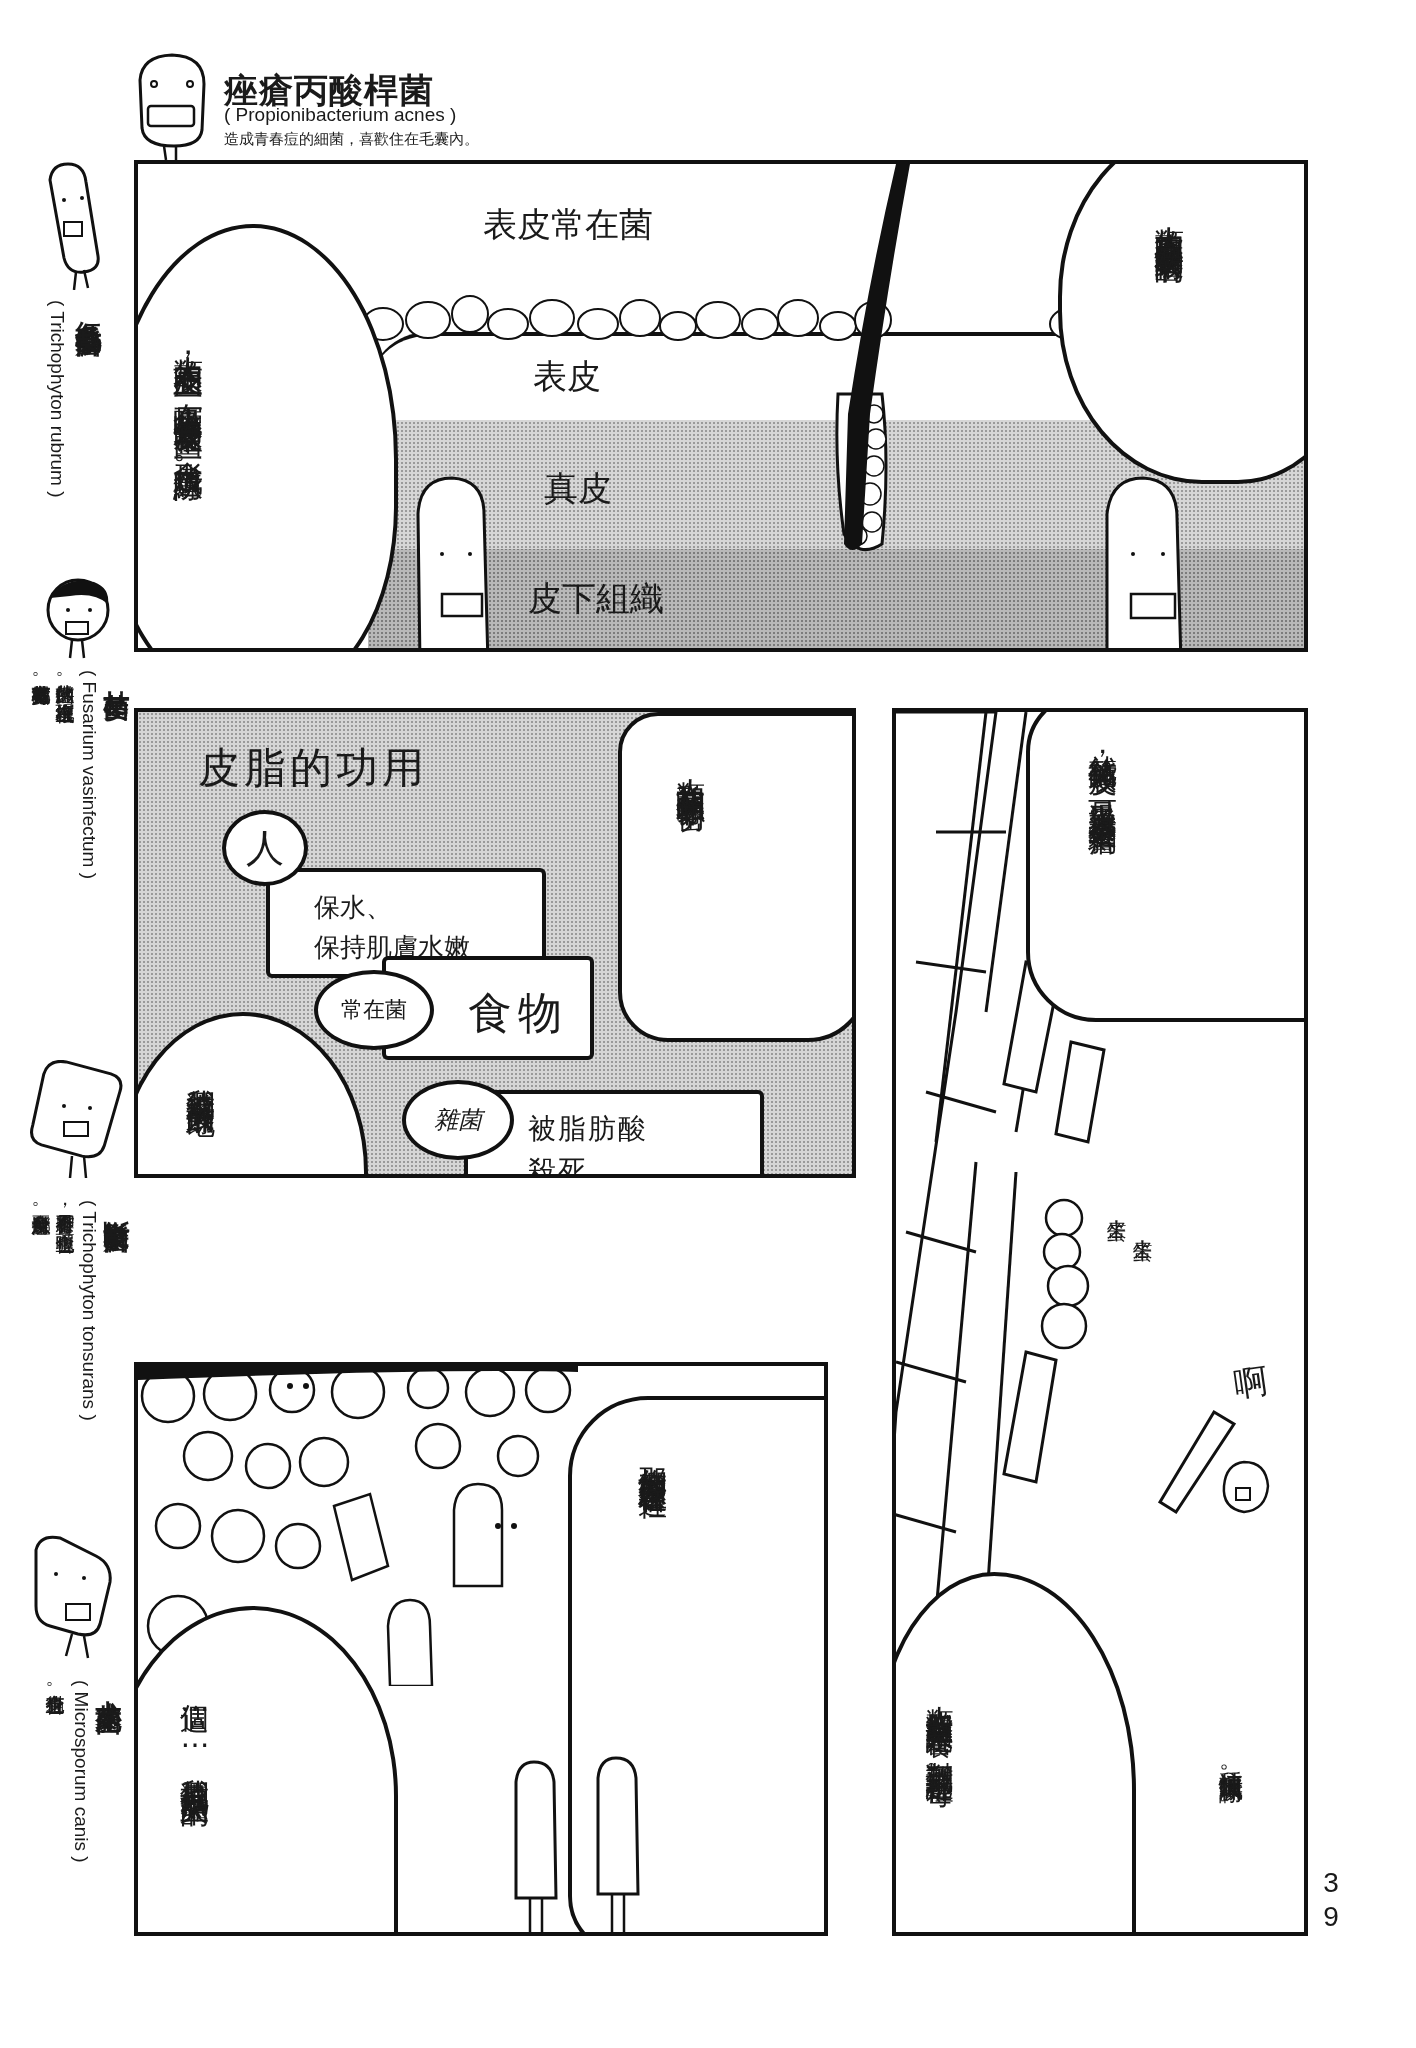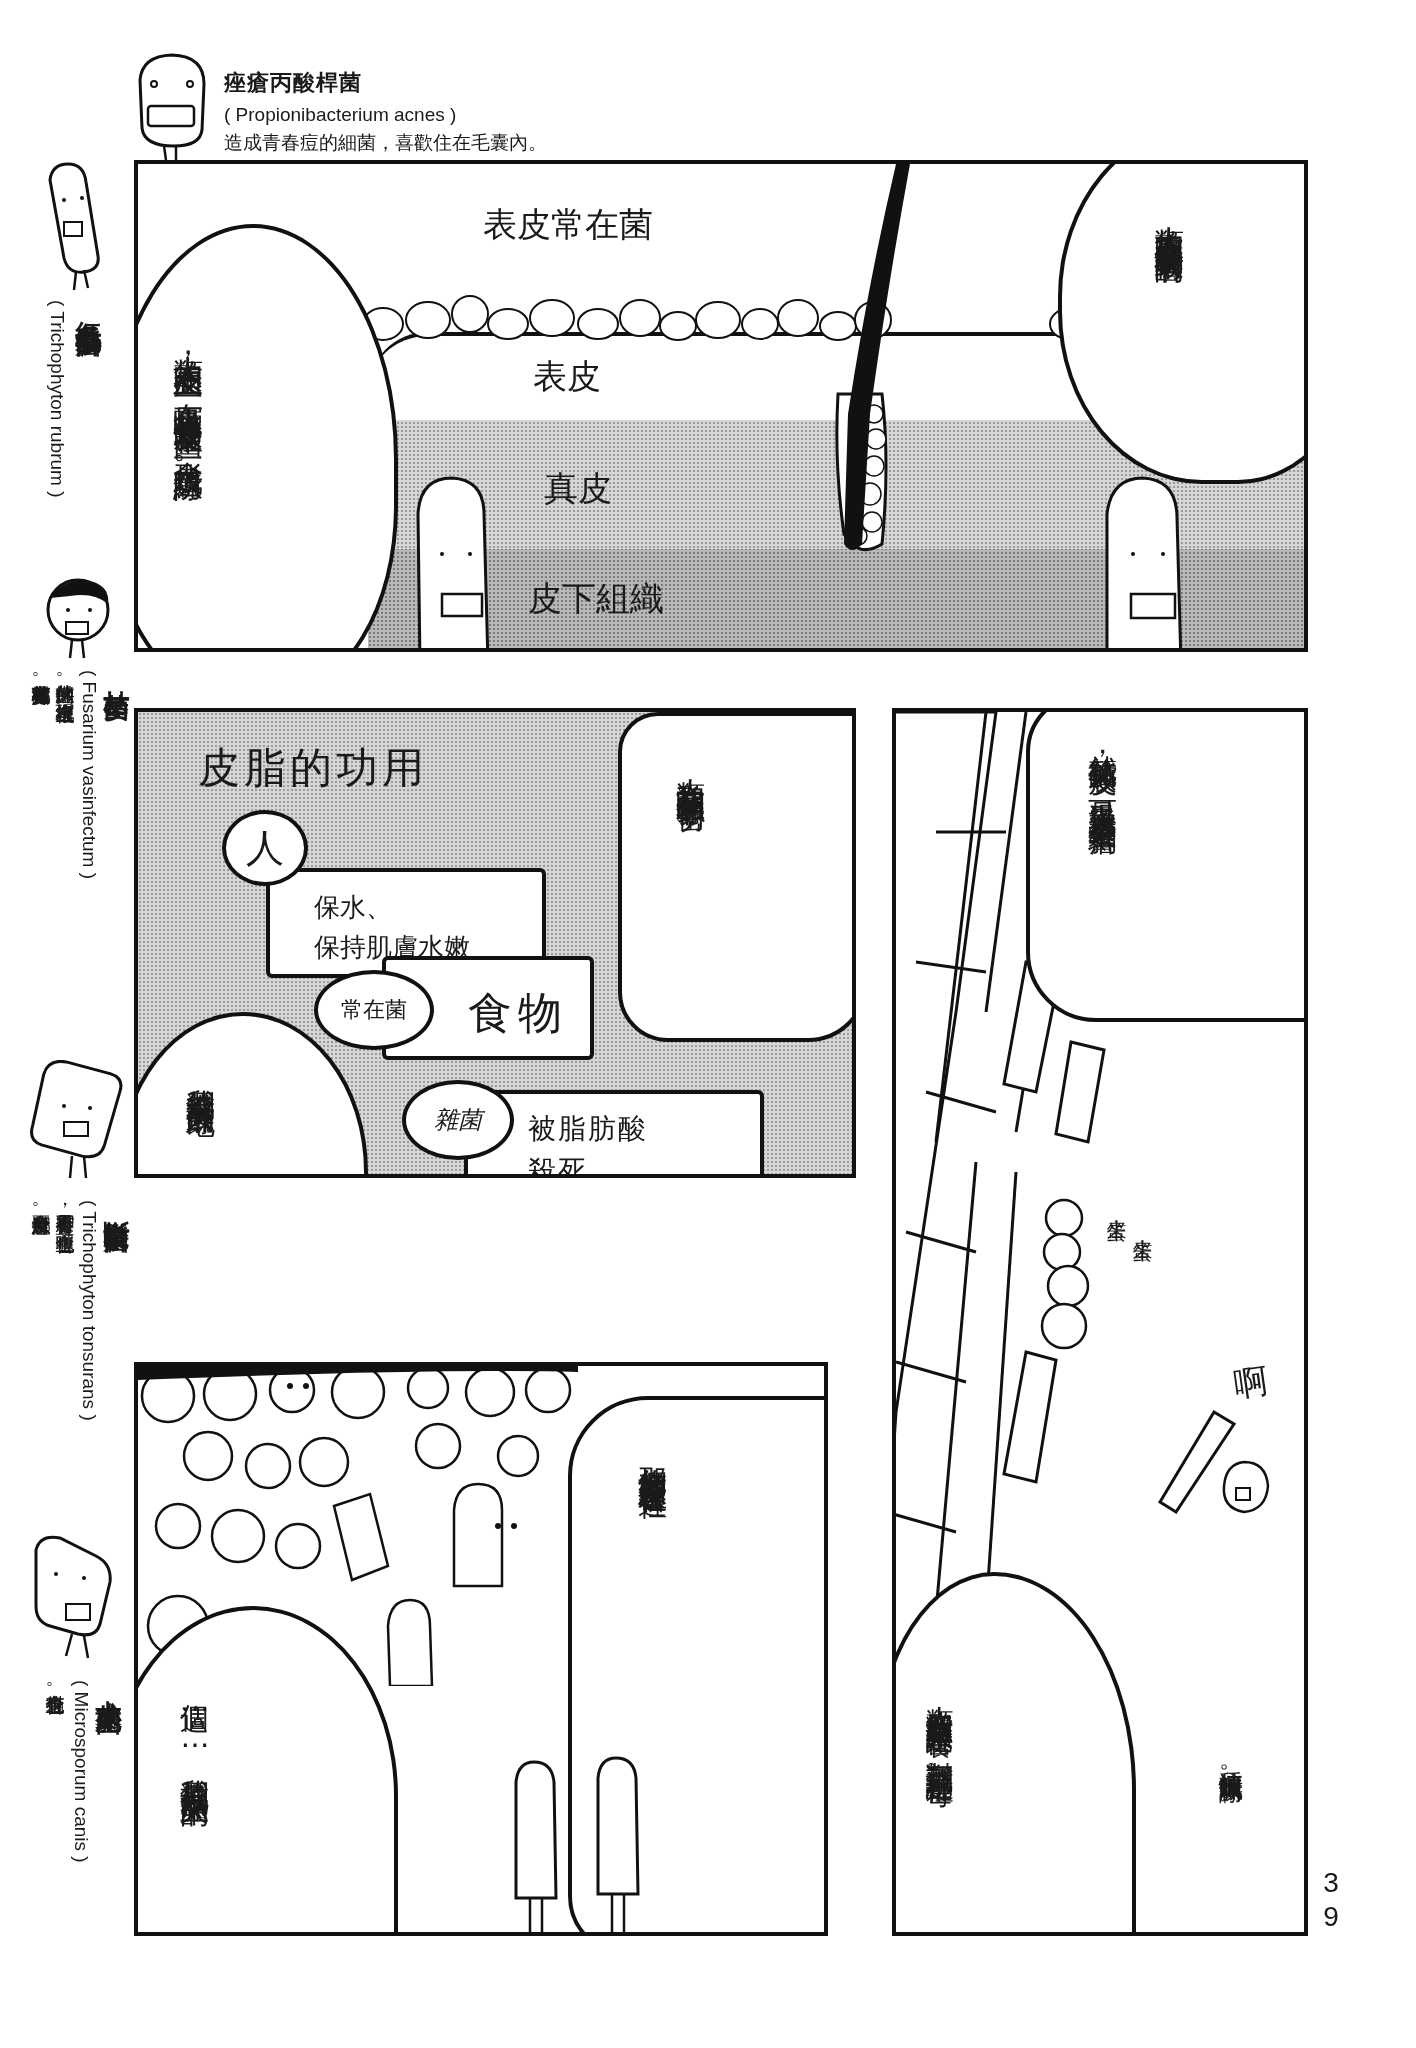--- a/index.html
+++ b/index.html
@@ -19,23 +19,23 @@
 <body>
 
 <div class="abs" style="left:132px;top:50px;width:520px;height:110px;">
   <svg class="abs" style="left:0;top:0" width="80" height="110" viewBox="0 0 80 110">
     <path d="M8 30 Q10 6 40 5 Q72 6 72 34 L70 80 Q68 96 42 96 Q12 96 10 78 Z" fill="#fff" stroke="#111" stroke-width="3"></path>
     <circle cx="22" cy="34" r="3" fill="none" stroke="#111" stroke-width="2"></circle>
     <circle cx="58" cy="34" r="3" fill="none" stroke="#111" stroke-width="2"></circle>
     <rect x="16" y="56" width="46" height="20" rx="3" fill="#fff" stroke="#111" stroke-width="2.5"></rect>
     <path d="M32 96 L34 110 M44 96 L44 110" stroke="#111" stroke-width="2.5"></path>
   </svg>
-  <div class="abs" style="left:92px;top:18px;font-size:22px;font-weight:bold;letter-spacing:1px;">痤瘡丙酸桿菌</div>
+  <div class="abs" style="left:92px;top:18px;font-size:34px;font-weight:bold;letter-spacing:1px;">痤瘡丙酸桿菌</div>
   <div class="abs" style="left:92px;top:54px;font-size:19px;font-family:'Liberation Sans',sans-serif;">( Propionibacterium acnes )</div>
-  <div class="abs" style="left:92px;top:80px;font-size:19px;">造成青春痘的細菌，喜歡住在毛囊內。</div>
+  <div class="abs" style="left:92px;top:80px;font-size:15px;">造成青春痘的細菌，喜歡住在毛囊內。</div>
 </div>
 
 <div class="abs" style="left:20px;top:160px;width:110px;height:420px;">
   <svg class="abs" style="left:18px;top:0" width="70" height="130" viewBox="0 0 70 130">
     <path d="M12 20 Q14 4 30 4 Q46 4 48 22 L60 96 Q62 110 46 112 Q30 114 26 98 Z" fill="#fff" stroke="#111" stroke-width="3"></path>
     <circle cx="26" cy="40" r="2" fill="#111"></circle>
       <circle cx="44" cy="38" r="2" fill="#111"></circle>
     <rect x="26" y="62" width="18" height="14" fill="#fff" stroke="#111" stroke-width="2"></rect>
     <path d="M38 112 L36 130 M46 110 L50 128" stroke="#111" stroke-width="2.5"></path>
   </svg>

